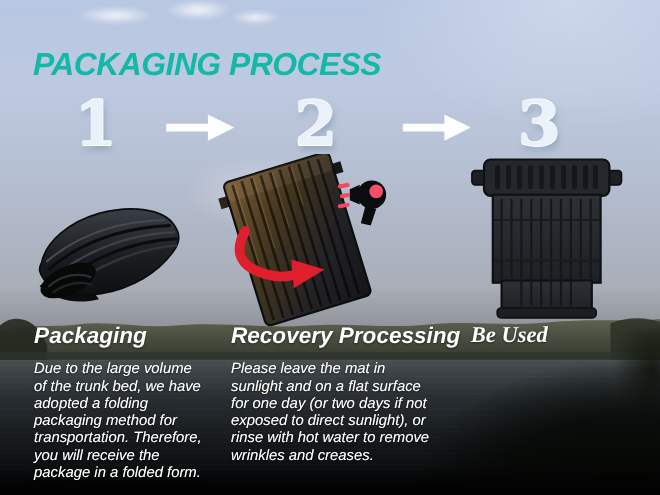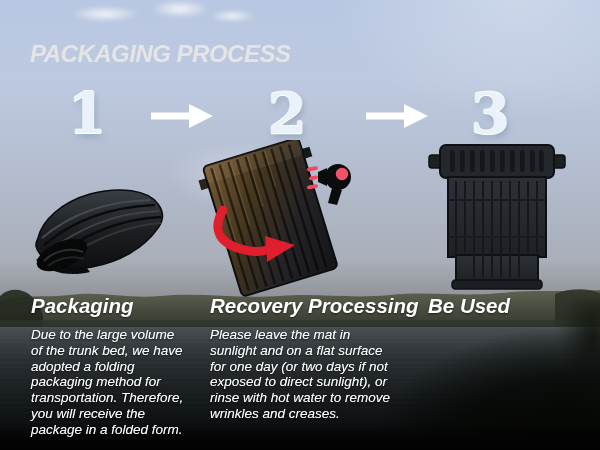--- a/index.html
+++ b/index.html
@@ -22,42 +22,42 @@
   .ripples{left:0;top:312px;width:600px;height:138px;opacity:.5;
     background:repeating-linear-gradient(180deg,rgba(255,255,255,.05) 0 1px,transparent 1px 5px);}
   .grass-right{right:-30px;bottom:-20px;width:260px;height:140px;
     background:radial-gradient(ellipse at 75% 95%,rgba(7,10,5,.97) 0%,rgba(9,13,7,.8) 45%,transparent 72%);}
   .tree-right{right:-8px;top:300px;width:50px;height:90px;
     background:radial-gradient(ellipse at 70% 40%,rgba(20,26,16,.9),transparent 70%);filter:blur(2px);}
   .shore-bottom{left:0;bottom:0;width:600px;height:26px;
     background:linear-gradient(180deg,transparent,rgba(4,5,4,.9) 70%,#040504 100%);}
   .vignette{inset:0;background:linear-gradient(180deg,transparent 58%,rgba(0,0,0,.22) 72%,rgba(0,0,0,.55) 100%);}
   
-  .title{left:30px;top:24px;font-size:24px;font-weight:bold;font-style:italic;
-    letter-spacing:-.5px;color:#e5e5e5;white-space:nowrap;}
+  .title{left:30px;top:24px;font-size:29px;font-weight:bold;font-style:italic;
+    letter-spacing:-.5px;color:#14b8a6;white-space:nowrap;}
   .subtitle{left:30px;top:56px;font-size:17.5px;font-style:italic;color:#141414;white-space:nowrap;}
   
   .stepnum{top:85px;width:80px;text-align:center;font-family:"DejaVu Serif",serif;
     font-weight:bold;font-size:56px;line-height:1;color:rgba(232,240,247,.92);
     text-shadow:0 1px 0 #fff,0 -1px 0 rgba(255,255,255,.9),1px 0 0 rgba(255,255,255,.7),
       -1px 0 0 rgba(205,222,236,.8),2px 4px 6px rgba(110,135,160,.45);}
   .n1{left:47px;} .n2{left:247px;} .n3{left:450px;}
   .arrow1{left:151px;top:103px;} .arrow2{left:366px;top:103px;}
   
   .mat1{left:22px;top:176px;} .mat2{left:183px;top:140px;}
   .dryer{left:305px;top:160px;} .mat3{left:426px;top:140px;}
   
   .col{color:#fff;font-style:italic;}
   .col h2{margin:0 0 9px 0;font-size:20.5px;font-weight:bold;font-style:italic;
     text-shadow:0 1px 2px rgba(0,0,0,.55);white-space:nowrap;}
   .col p{margin:0;font-size:13.5px;line-height:1.17;white-space:pre-line;
     text-shadow:0 1px 2px rgba(0,0,0,.6),0 0 .5px rgba(255,255,255,.55);}
   .col1{left:31px;top:294px;width:190px;}
   .col2{left:210px;top:294px;width:228px;}
-  .col3{left:428px;top:294px;width:170px;}
+  .col3{left:428px;top:294px;width:170px;font-family:Liberation Serif, serif;}
 </style>
 </head>
 <body>
 
 <div class="poster">
 
   <div class="abs sky"></div>
   <div class="abs sky-glow"></div>
   <div class="abs cloud c1"></div>
   <div class="abs cloud c2"></div>

